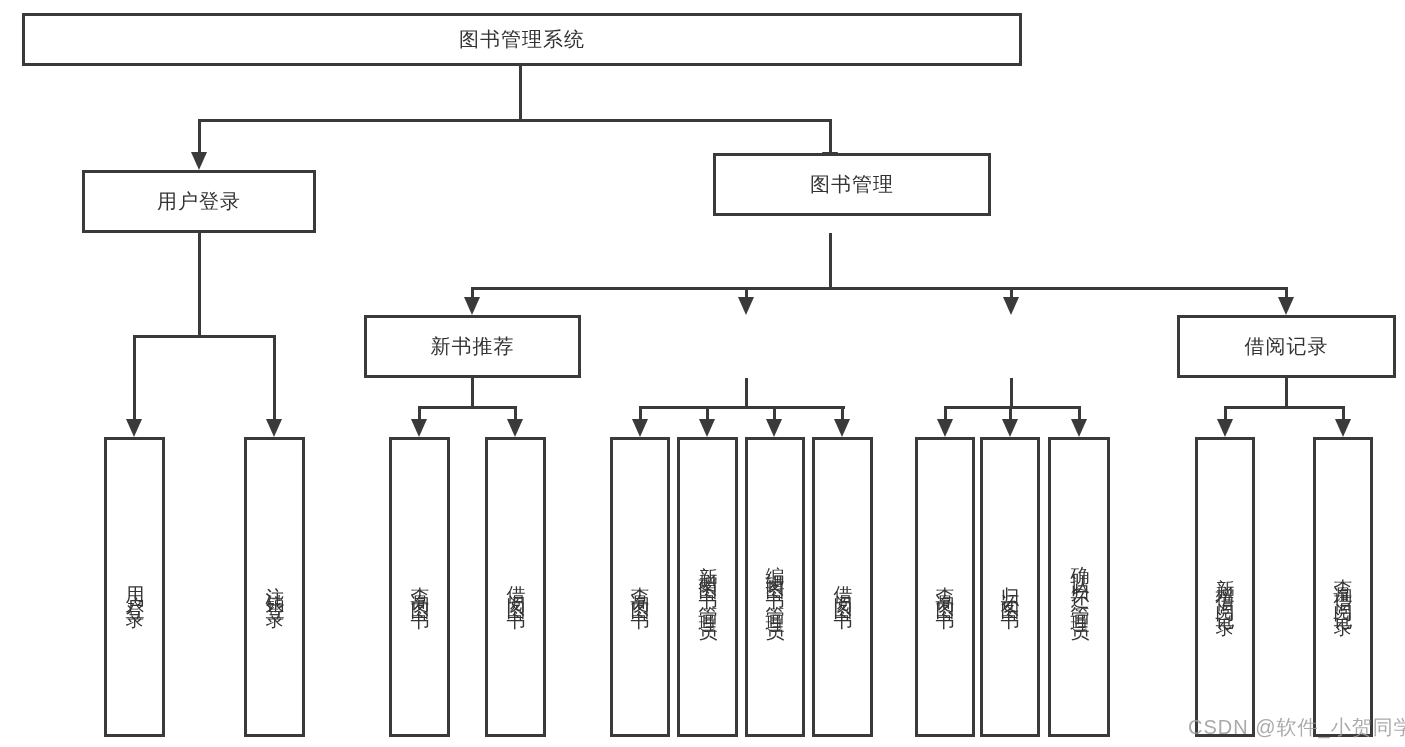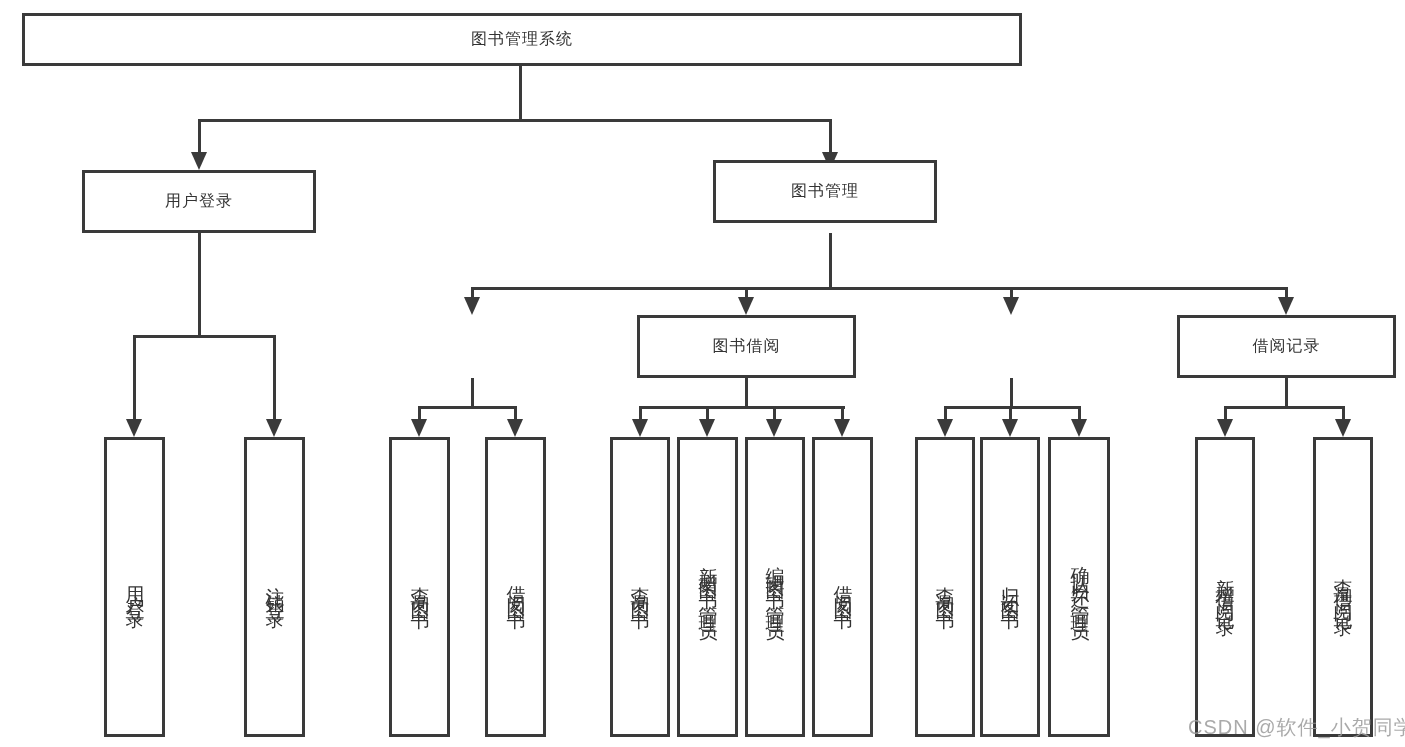--- a/index.html
+++ b/index.html
@@ -10,21 +10,21 @@
     font-family:"Liberation Sans", sans-serif;
     color:#333333;
     overflow:hidden;
   }
   .box{
     position:absolute;
     box-sizing:border-box;
     border:3px solid #3a3a3a;
     background:#ffffff;
     display:flex;align-items:center;justify-content:center;
-    font-size:16px;
+    font-size:20px;
     color:#333333;
     letter-spacing:1px;
     z-index:2;
   }
   .vbox{
     display:block;
     writing-mode:vertical-rl;
     text-orientation:mixed;
     text-align:center;
     line-height:54px;
@@ -58,41 +58,41 @@
   <div class="box" style="left:22px;top:13px;width:1000px;height:53px">图书管理系统</div>
 
   <div class="vl" style="left:519px;top:66px;height:56px"></div>
   <div class="hl" style="left:198px;top:119px;width:634px"></div>
   <div class="vl" style="left:198px;top:119px;height:35px"></div>
   <div class="arr" style="left:191px;top:152px"></div>
   <div class="vl" style="left:829px;top:119px;height:35px"></div>
   <div class="arr" style="left:822px;top:152px"></div>
 
   <div class="box" style="left:82px;top:170px;width:234px;height:63px">用户登录</div>
-  <div class="box" style="left:713px;top:160px;width:224px;height:63px">图书管理</div>
+  <div class="box" style="left:713px;top:153px;width:278px;height:63px">图书管理</div>
 
   <div class="vl" style="left:198px;top:233px;height:105px"></div>
   <div class="hl" style="left:133px;top:335px;width:143px"></div>
   <div class="vl" style="left:133px;top:335px;height:87px"></div>
   <div class="arr" style="left:126px;top:419px"></div>
   <div class="vl" style="left:273px;top:335px;height:87px"></div>
   <div class="arr" style="left:266px;top:419px"></div>
 
   <div class="vl" style="left:829px;top:233px;height:57px"></div>
   <div class="hl" style="left:471px;top:287px;width:817px"></div>
   <div class="vl" style="left:471px;top:287px;height:13px"></div>
   <div class="arr" style="left:464px;top:297px"></div>
   <div class="vl" style="left:745px;top:287px;height:13px"></div>
   <div class="arr" style="left:738px;top:297px"></div>
   <div class="vl" style="left:1010px;top:287px;height:13px"></div>
   <div class="arr" style="left:1003px;top:297px"></div>
   <div class="vl" style="left:1285px;top:287px;height:13px"></div>
   <div class="arr" style="left:1278px;top:297px"></div>
 
-  <div class="box" style="left:637px;top:315px;width:219px;height:63px">图书借阅</div>
+  <div class="box" style="left:364px;top:315px;width:217px;height:63px">新书推荐</div>
   <div class="box" style="left:1177px;top:315px;width:219px;height:63px">借阅记录</div>
 
   <div class="vl" style="left:471px;top:378px;height:31px"></div>
   <div class="hl" style="left:418px;top:406px;width:99px"></div>
   <div class="vl" style="left:418px;top:406px;height:16px"></div>
   <div class="arr" style="left:411px;top:419px"></div>
   <div class="vl" style="left:514px;top:406px;height:16px"></div>
   <div class="arr" style="left:507px;top:419px"></div>
 
   <div class="vl" style="left:745px;top:378px;height:31px"></div>

